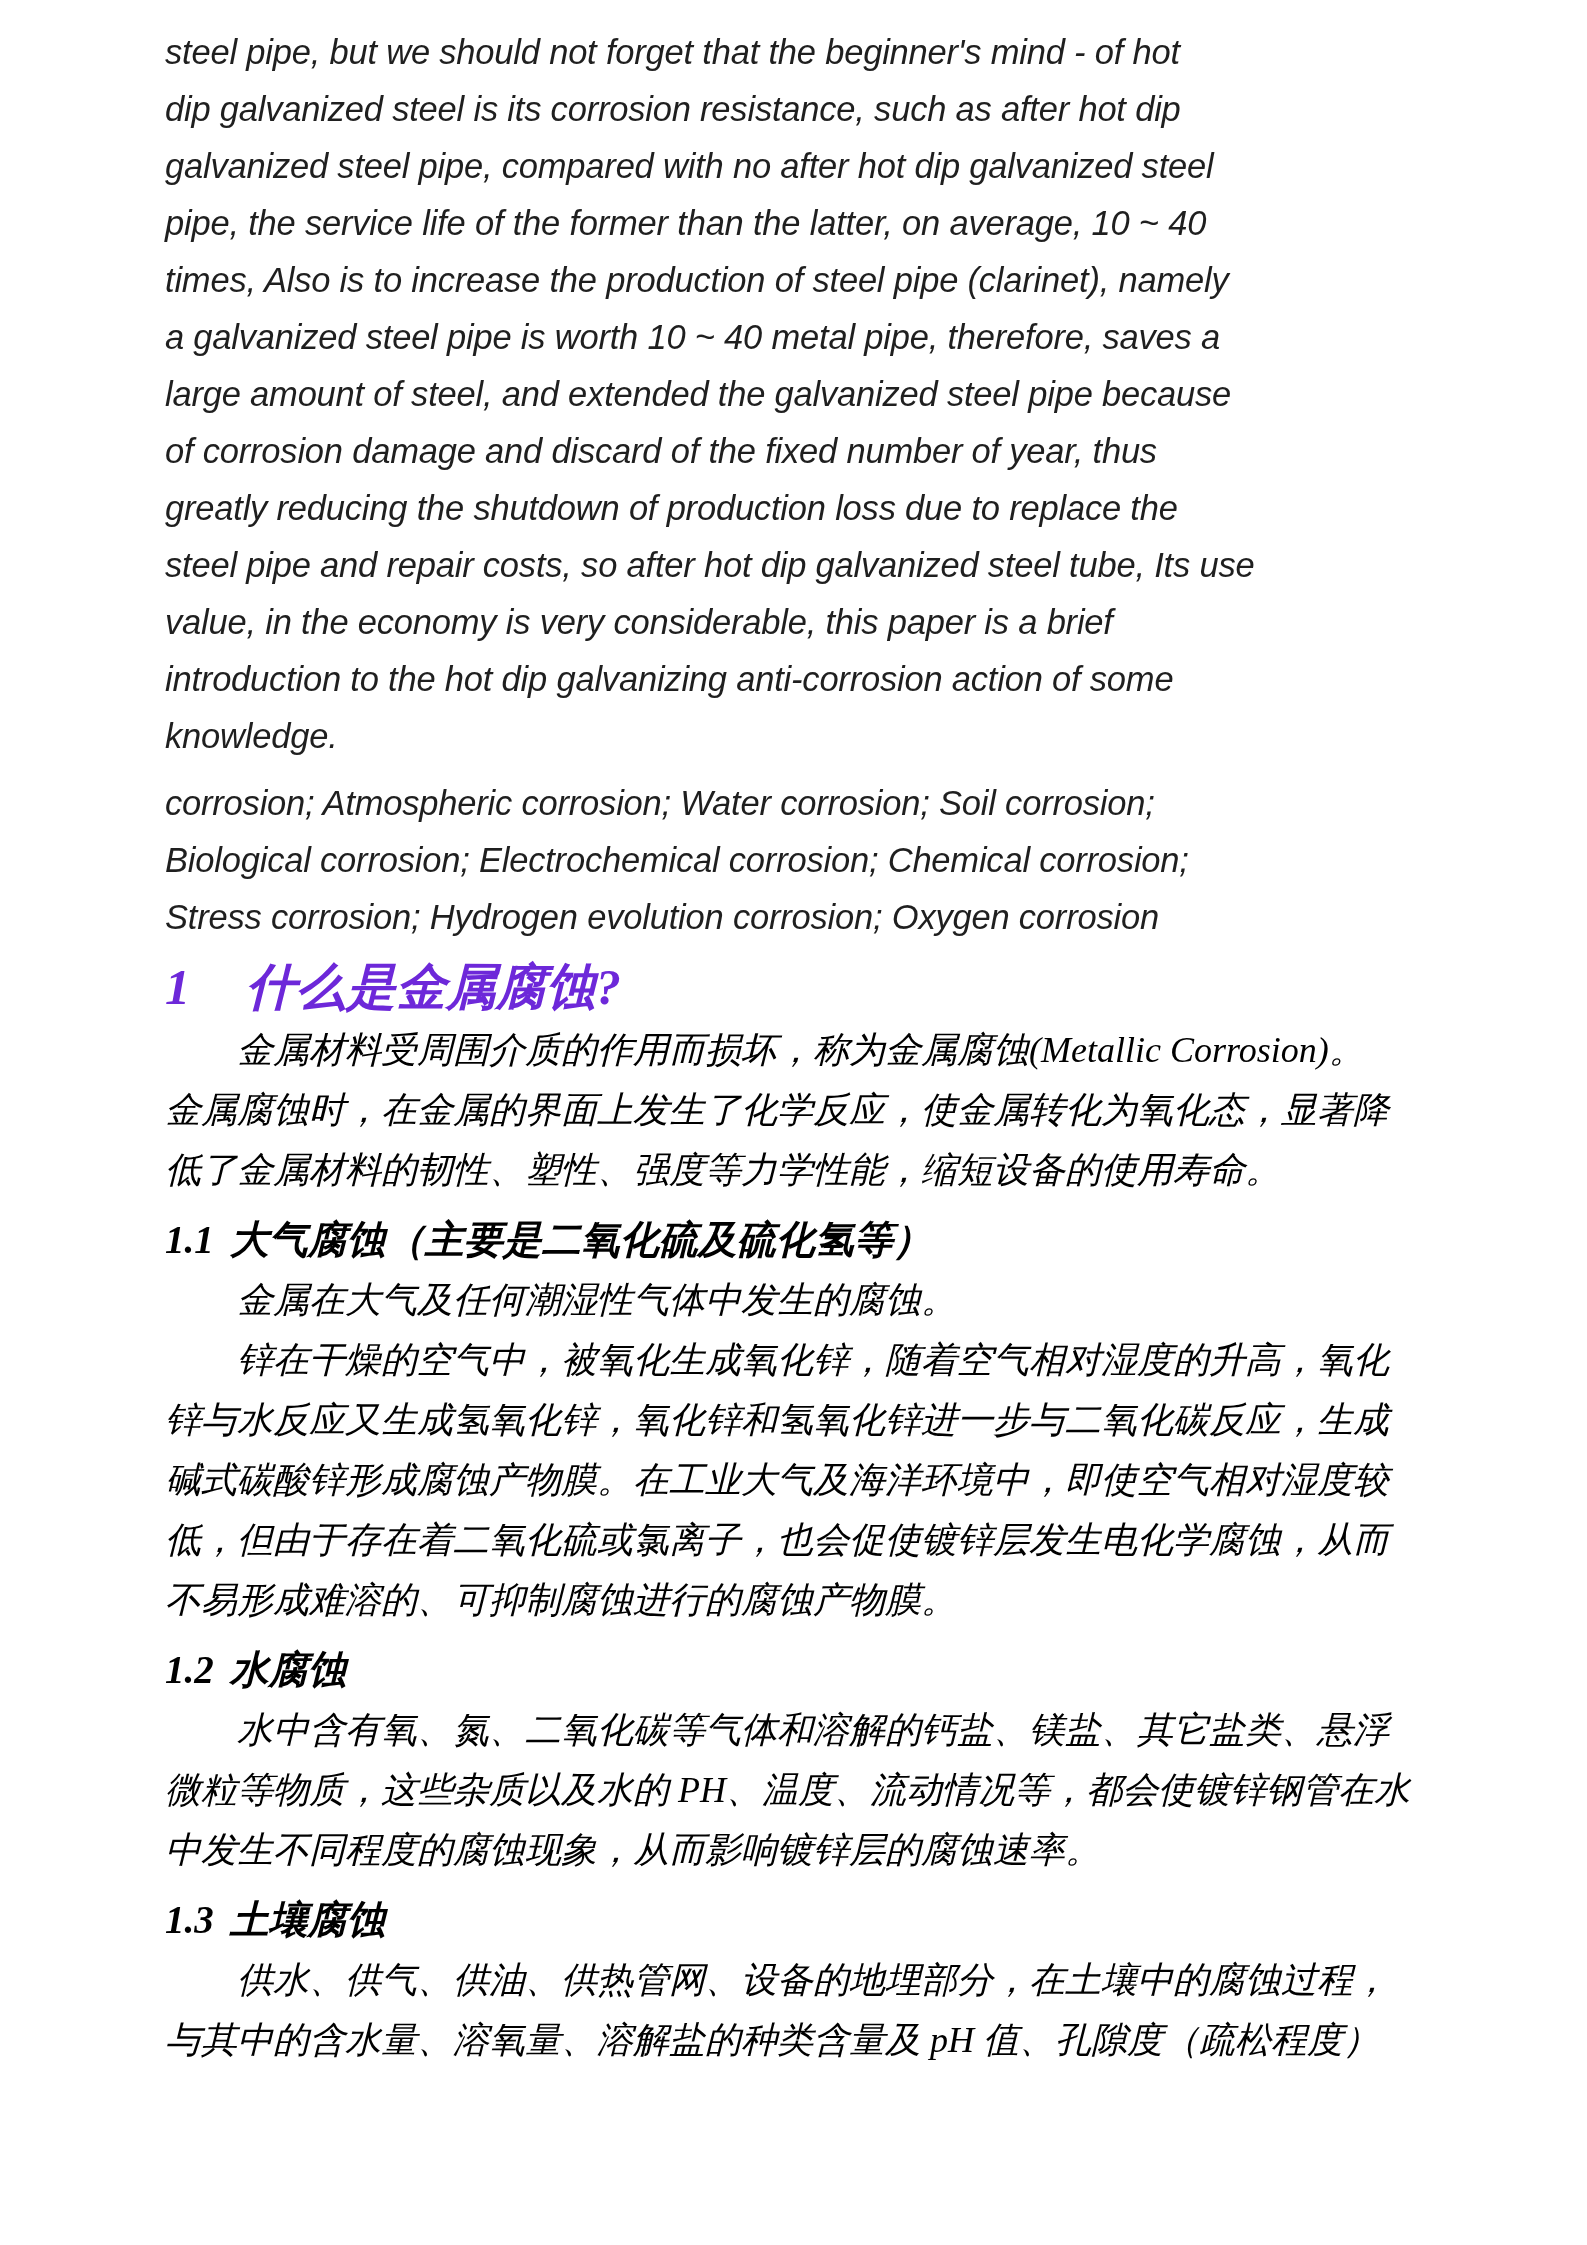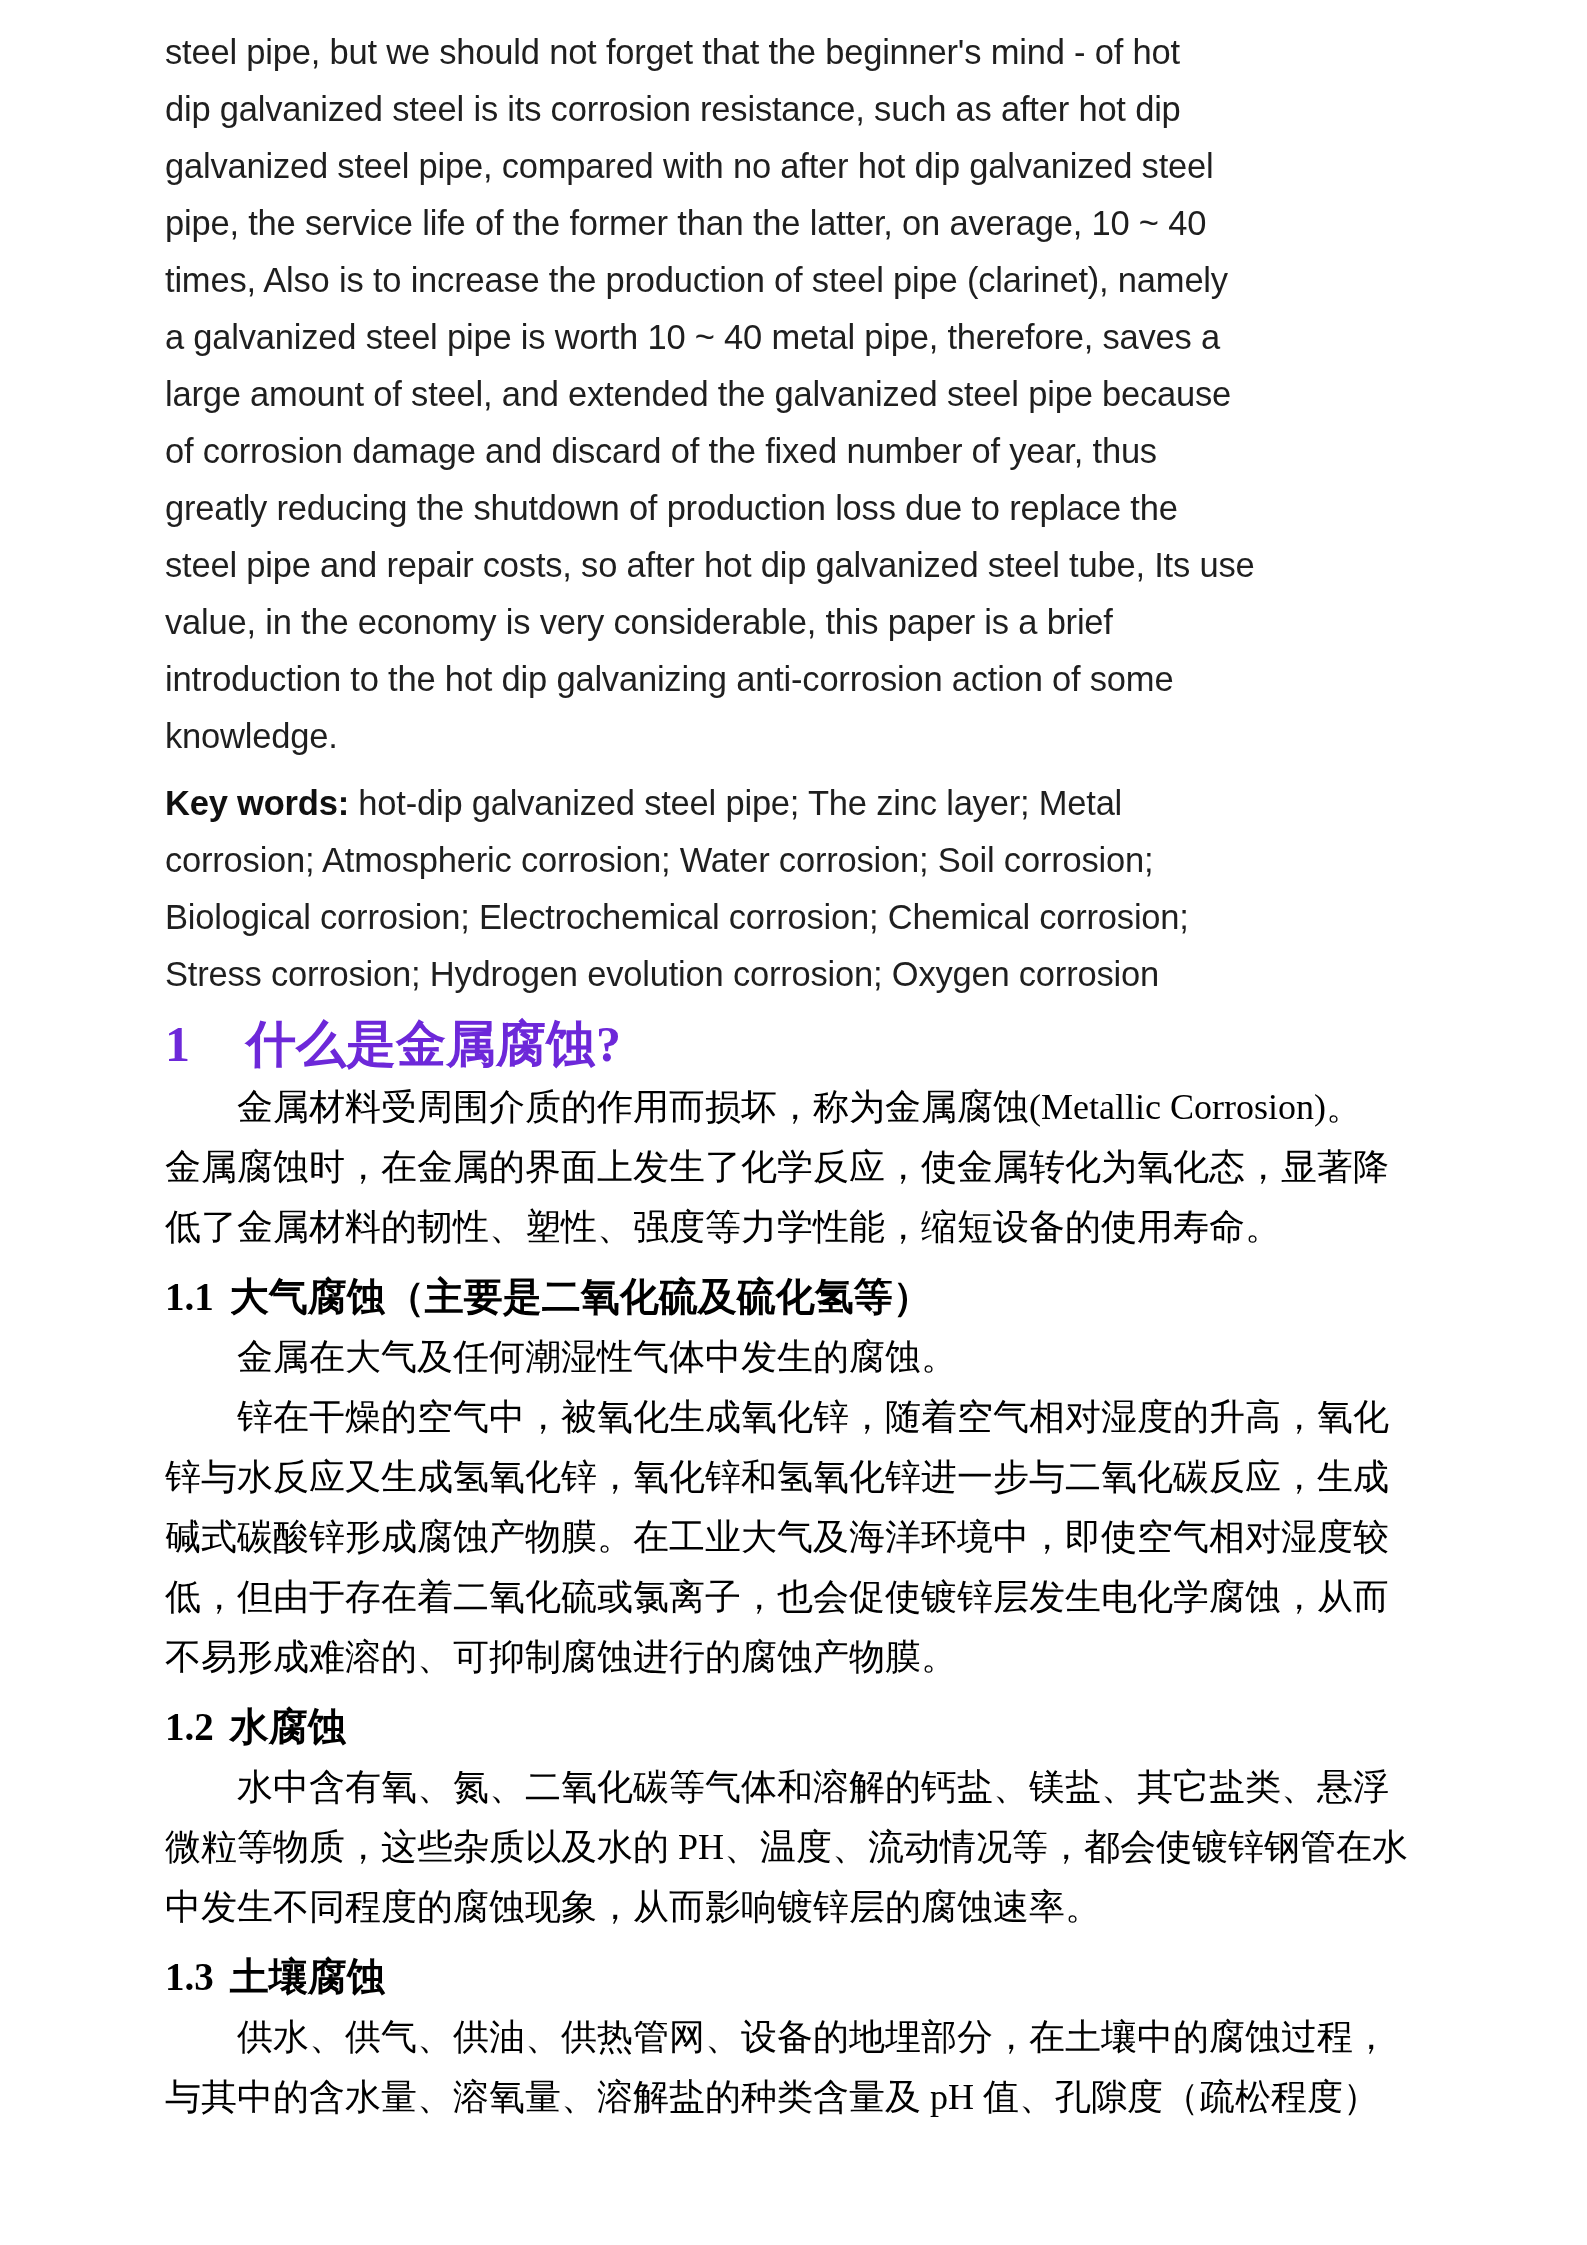--- a/index.html
+++ b/index.html
@@ -1,15 +1,15 @@
 <!DOCTYPE html>
 <html><head>
 <meta charset="utf-8">
 <style>
-  * { margin: 0; padding: 0; box-sizing: border-box; }
+  * { margin: 0; padding: 0; box-sizing: border-box; font-style: italic; }
   html, body { background: #ffffff; }
   body {
     width: 1587px;
     height: 2245px;
     overflow: hidden;
     position: relative;
   }
   .page {
     width: 100%;
     height: 100%;
@@ -72,23 +72,20 @@
       <div class="tline">large amount of steel, and extended the galvanized steel pipe because</div>
       <div class="tline">of corrosion damage and discard of the fixed number of year, thus</div>
       <div class="tline">greatly reducing the shutdown of production loss due to replace the</div>
       <div class="tline">steel pipe and repair costs, so after hot dip galvanized steel tube, Its use</div>
       <div class="tline">value, in the economy is very considerable, this paper is a brief</div>
       <div class="tline">introduction to the hot dip galvanizing anti-corrosion action of some</div>
       <div class="tline">knowledge.</div>
     </div>
 
   <div class="para en keywords">
-    <div class="tline">
-      <span class="kw-label">Key words:</span><span> hot-dip galvanized steel pipe; The zinc layer; Metal</span>
-    </div>
     <div>
         <div class="tline">corrosion; Atmospheric corrosion; Water corrosion; Soil corrosion;</div>
         <div class="tline">Biological corrosion; Electrochemical corrosion; Chemical corrosion;</div>
         <div class="tline">Stress corrosion; Hydrogen evolution corrosion; Oxygen corrosion</div>
       </div>
   </div>
 
   <div class="h1">
     <span class="num">1</span><span>什么是金属腐蚀?</span>
   </div>

